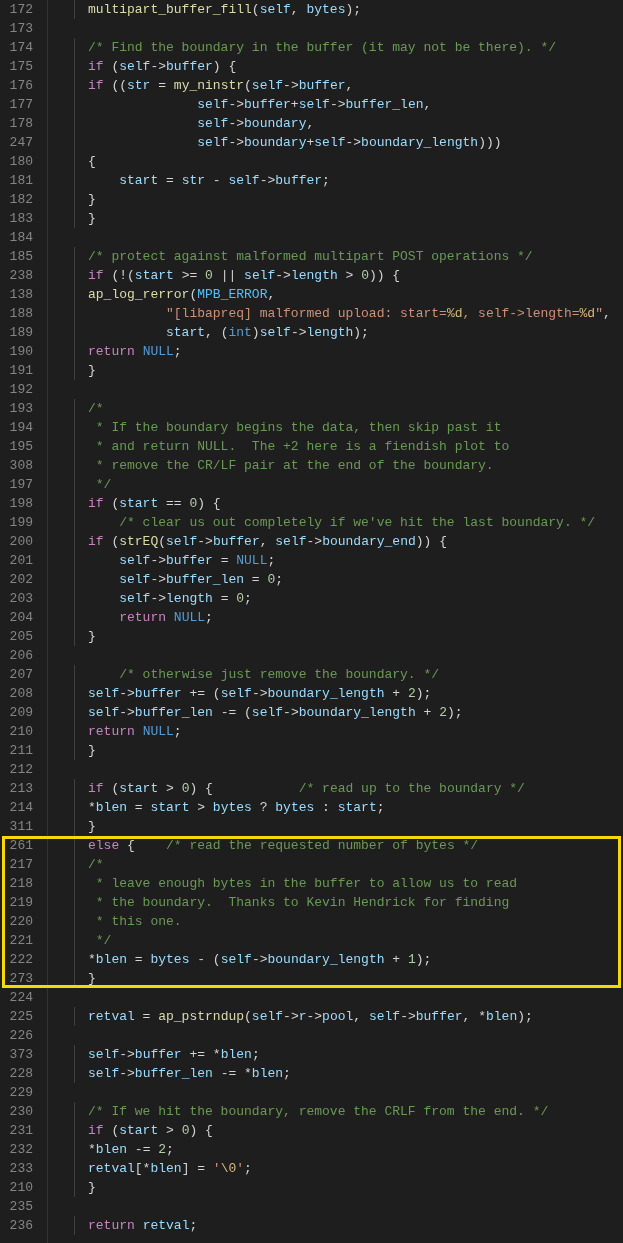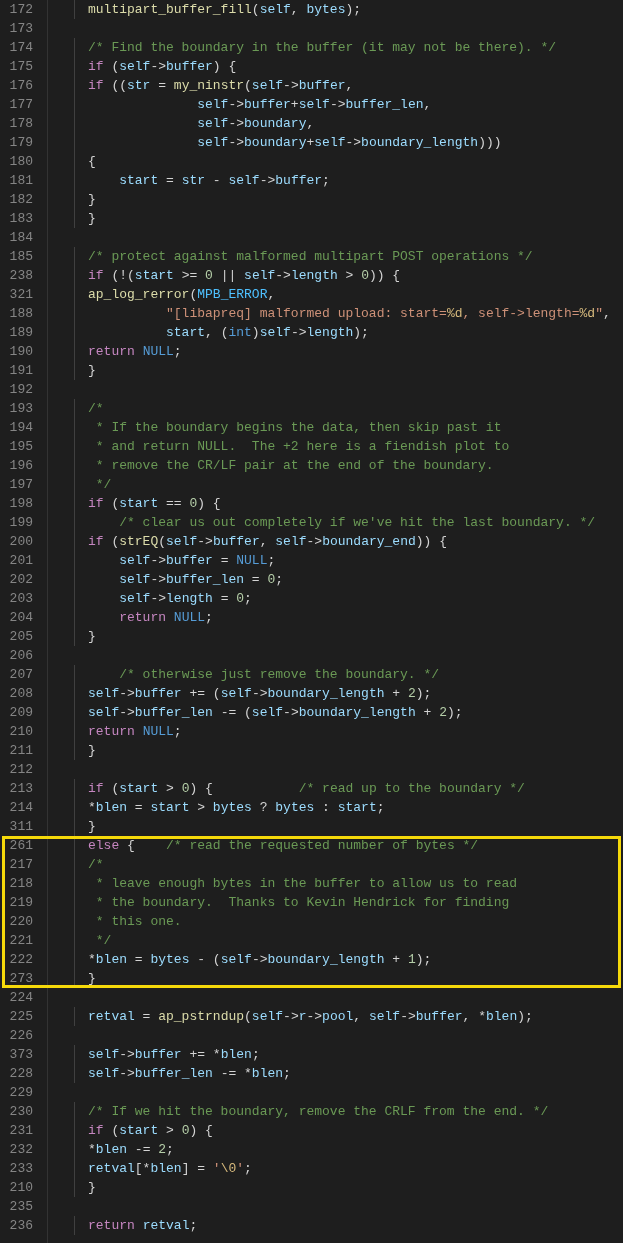--- a/index.html
+++ b/index.html
@@ -68,38 +68,38 @@
 
 <div class="editor">
   <div class="gutter" id="gutter">
       <div class="ln">172</div>
       <div class="ln">173</div>
       <div class="ln">174</div>
       <div class="ln">175</div>
       <div class="ln">176</div>
       <div class="ln">177</div>
       <div class="ln">178</div>
-      <div class="ln">179</div>
+      <div class="ln">247</div>
       <div class="ln">180</div>
       <div class="ln">181</div>
       <div class="ln">182</div>
       <div class="ln">183</div>
       <div class="ln">184</div>
       <div class="ln">185</div>
       <div class="ln">238</div>
-      <div class="ln">321</div>
+      <div class="ln">138</div>
       <div class="ln">188</div>
       <div class="ln">189</div>
       <div class="ln">190</div>
       <div class="ln">191</div>
       <div class="ln">192</div>
       <div class="ln">193</div>
       <div class="ln">194</div>
       <div class="ln">195</div>
-      <div class="ln">196</div>
+      <div class="ln">308</div>
       <div class="ln">197</div>
       <div class="ln">198</div>
       <div class="ln">199</div>
       <div class="ln">200</div>
       <div class="ln">201</div>
       <div class="ln">202</div>
       <div class="ln">203</div>
       <div class="ln">204</div>
       <div class="ln">205</div>
       <div class="ln">206</div>

